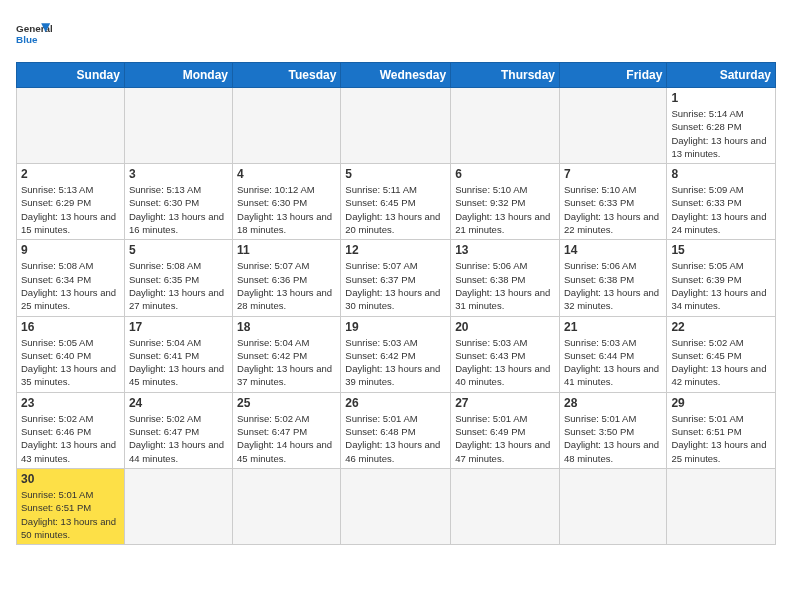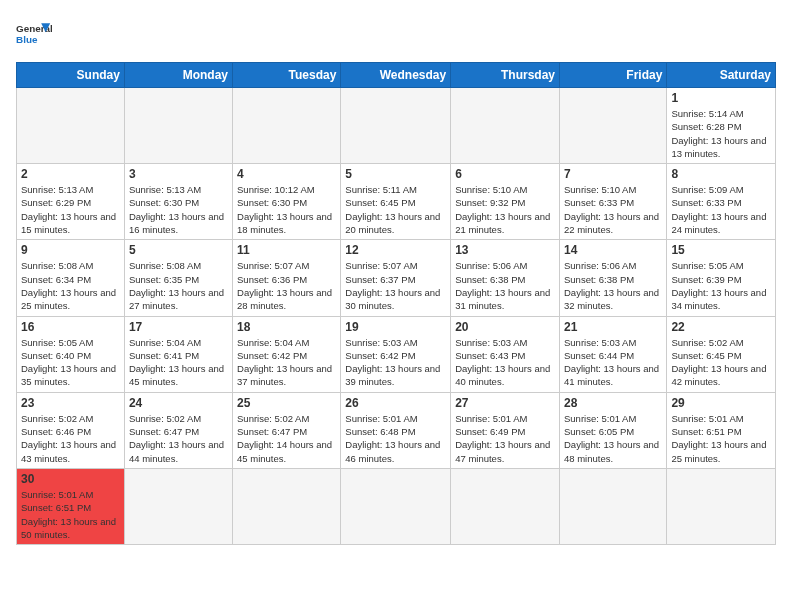--- a/index.html
+++ b/index.html
@@ -61,21 +61,21 @@
     }
     .calendar td.empty { background: #f5f5f5; }
     .day-num {
       font-size: 12px;
       font-weight: bold;
       display: block;
       margin-bottom: 2px;
     }
     .day-info { line-height: 1.4; }
     .last-row td { background: #f5f5f5; }
-    .last-row td.has-data { background: #ef4444; }
+    .last-row td.has-data { background: #fde047; }
   </style>
 </head>
 <body>
 
 <div class="header">
   <div class="logo">
     <svg class="logo-icon" viewBox="0 0 40 40">
       <text y="18" font-size="11" font-weight="bold" fill="#333">General</text>
       <text y="30" font-size="11" font-weight="bold" fill="#1a73c8">Blue</text>
       <polygon points="28,8 38,8 33,18" fill="#1a73c8"></polygon>
@@ -218,21 +218,21 @@
         <td>
           <span class="day-num">26</span>
           <div class="day-info"><span>Sunrise: 5:01 AM</span><br><span>Sunset: 6:48 PM</span><br><span>Daylight: 13 hours and 46 minutes.</span><br></div>
         </td>
         <td>
           <span class="day-num">27</span>
           <div class="day-info"><span>Sunrise: 5:01 AM</span><br><span>Sunset: 6:49 PM</span><br><span>Daylight: 13 hours and 47 minutes.</span><br></div>
         </td>
         <td>
           <span class="day-num">28</span>
-          <div class="day-info"><span>Sunrise: 5:01 AM</span><br><span>Sunset: 6:05 PM</span><br><span>Daylight: 13 hours and 48 minutes.</span><br></div>
+          <div class="day-info"><span>Sunrise: 5:01 AM</span><br><span>Sunset: 3:50 PM</span><br><span>Daylight: 13 hours and 48 minutes.</span><br></div>
         </td>
         <td>
           <span class="day-num">29</span>
           <div class="day-info"><span>Sunrise: 5:01 AM</span><br><span>Sunset: 6:51 PM</span><br><span>Daylight: 13 hours and 25 minutes.</span><br></div>
         </td>
       </tr>
       <tr class="last-row">
         <td class="has-data">
           <span class="day-num">30</span>
           <div class="day-info"><span>Sunrise: 5:01 AM</span><br><span>Sunset: 6:51 PM</span><br><span>Daylight: 13 hours and 50 minutes.</span><br></div>

